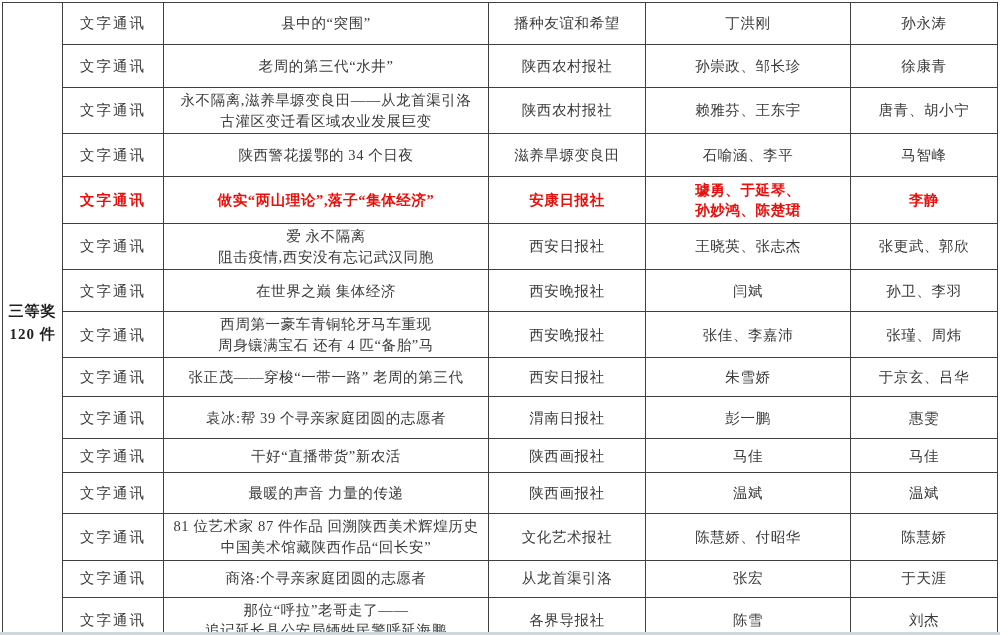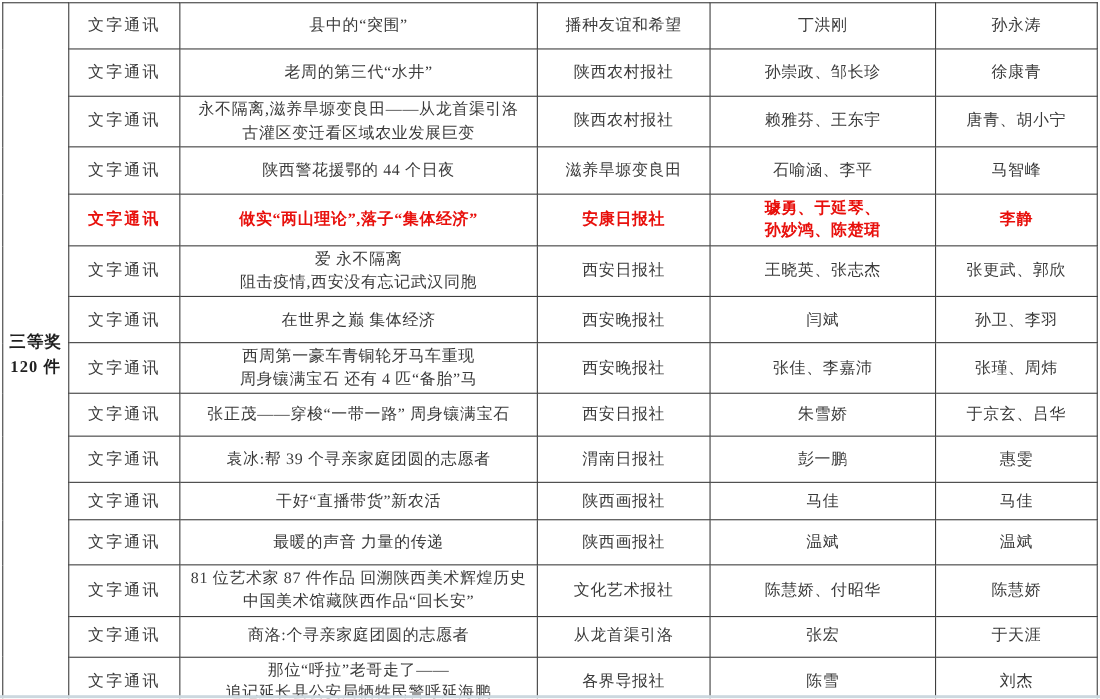--- a/index.html
+++ b/index.html
@@ -101,21 +101,21 @@
         <tr>
     <td class="cat">文字通讯</td>
     <td class="title">永不隔离,滋养旱塬变良田——从龙首渠引洛
 古灌区变迁看区域农业发展巨变</td>
     <td class="pub">陕西农村报社</td>
     <td class="auth">赖雅芬、王东宇</td>
     <td class="ed">唐青、胡小宁</td>
   </tr>
         <tr>
     <td class="cat">文字通讯</td>
-    <td class="title">陕西警花援鄂的 44 个日夜</td>
+    <td class="title">陕西警花援鄂的 34 个日夜</td>
     <td class="pub">滋养旱塬变良田</td>
     <td class="auth">石喻涵、李平</td>
     <td class="ed">马智峰</td>
   </tr>
         <tr class="hl">
     <td class="cat">文字通讯</td>
     <td class="title">做实“两山理论”,落子“集体经济”</td>
     <td class="pub">安康日报社</td>
     <td class="auth">璩勇、于延琴、
 孙妙鸿、陈楚珺</td>
@@ -139,21 +139,21 @@
         <tr>
     <td class="cat">文字通讯</td>
     <td class="title">西周第一豪车青铜轮牙马车重现
 周身镶满宝石 还有 4 匹“备胎”马</td>
     <td class="pub">西安晚报社</td>
     <td class="auth">张佳、李嘉沛</td>
     <td class="ed">张瑾、周炜</td>
   </tr>
         <tr>
     <td class="cat">文字通讯</td>
-    <td class="title">张正茂——穿梭“一带一路” 周身镶满宝石</td>
+    <td class="title">张正茂——穿梭“一带一路” 老周的第三代</td>
     <td class="pub">西安日报社</td>
     <td class="auth">朱雪娇</td>
     <td class="ed">于京玄、吕华</td>
   </tr>
         <tr>
     <td class="cat">文字通讯</td>
     <td class="title">袁冰:帮 39 个寻亲家庭团圆的志愿者</td>
     <td class="pub">渭南日报社</td>
     <td class="auth">彭一鹏</td>
     <td class="ed">惠雯</td>

